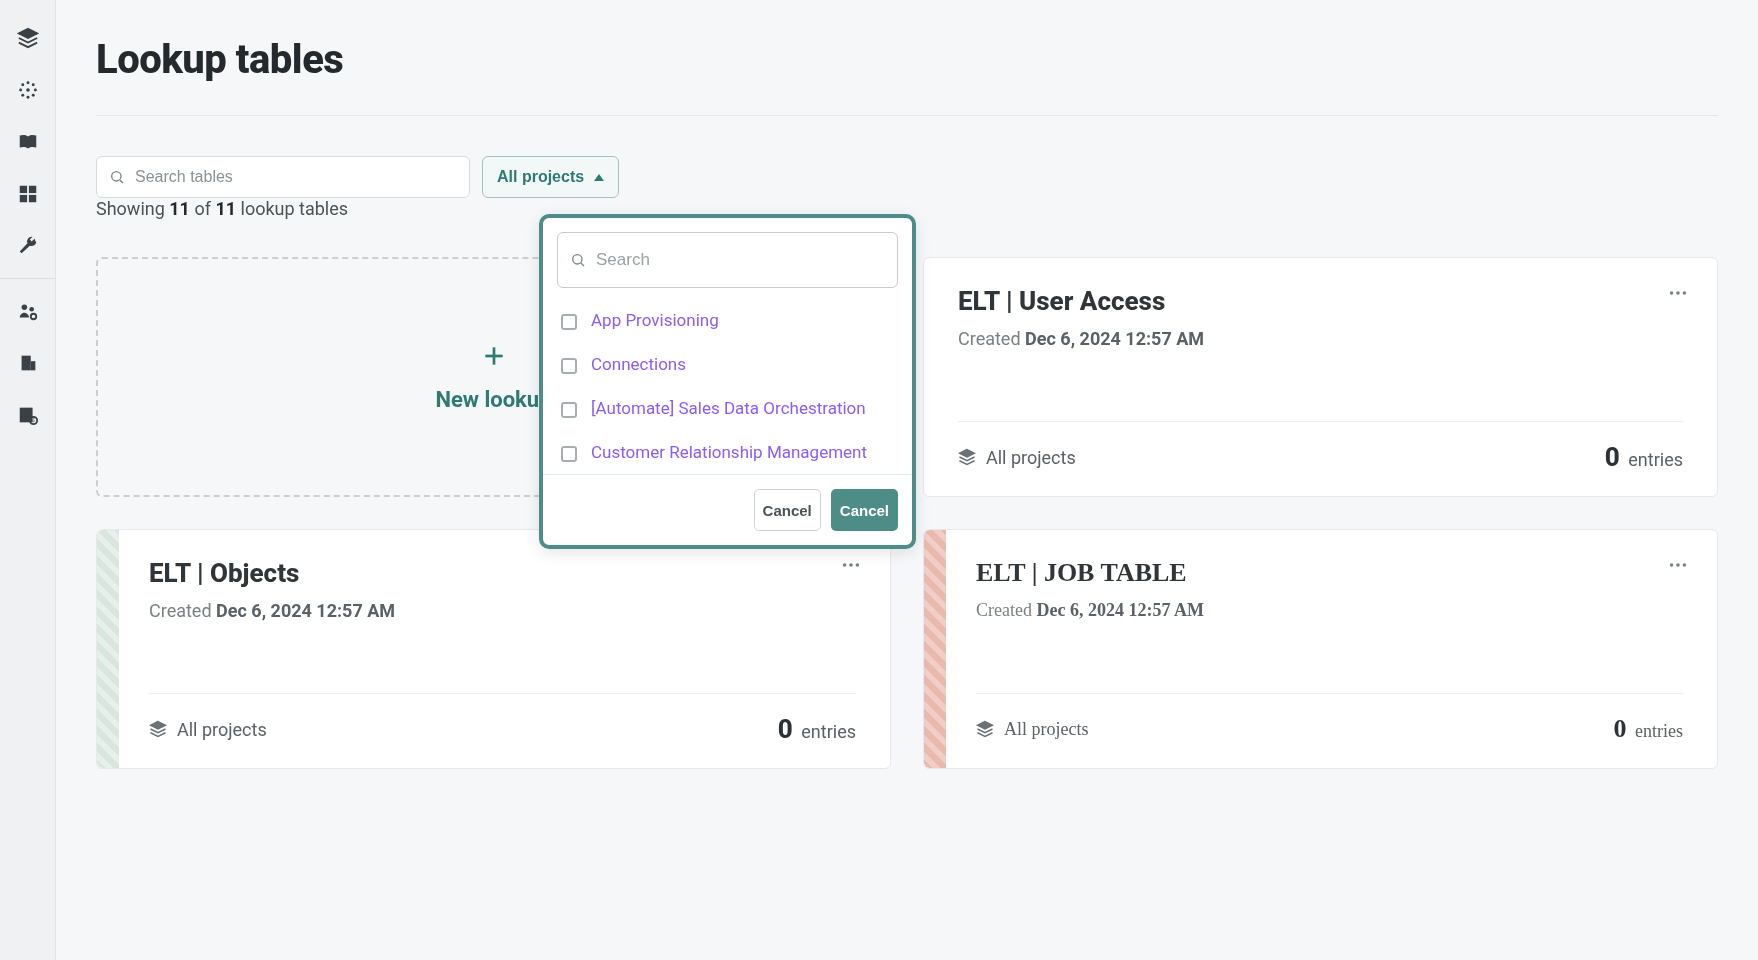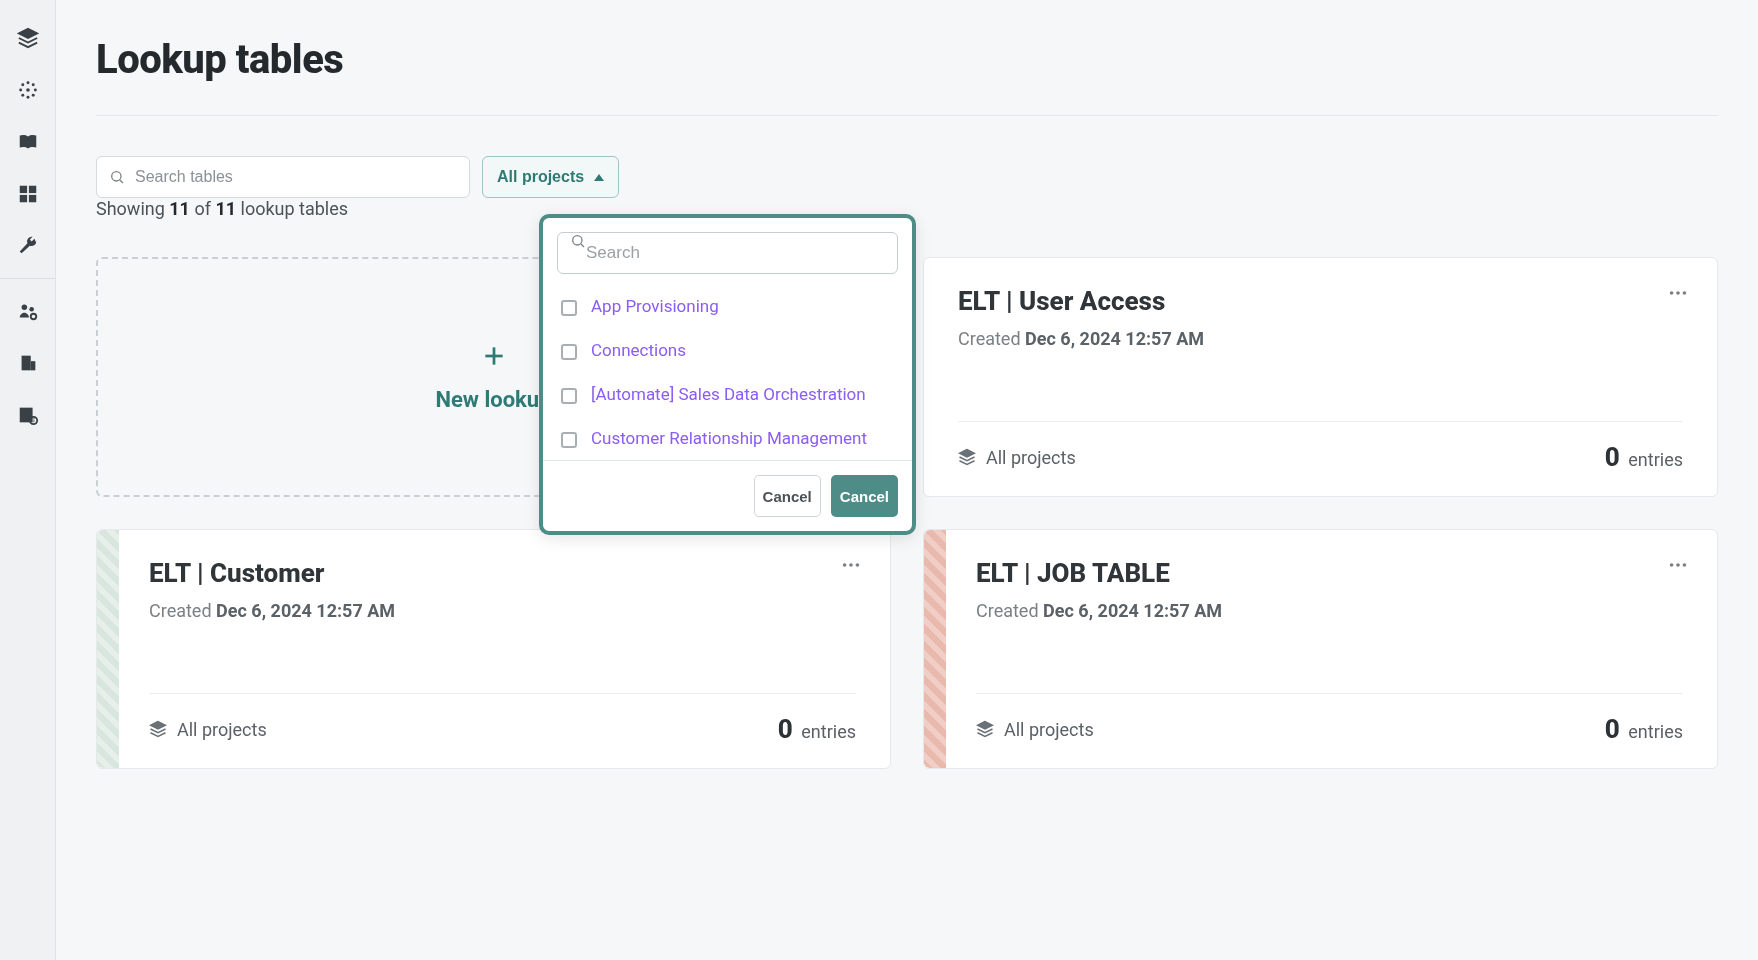--- a/index.html
+++ b/index.html
@@ -38,21 +38,21 @@
 .new-card { border: 2px dashed #c9cfd3; background: #f5f7f8; display: flex; flex-direction: column; align-items: center; justify-content: center; gap: 14px; border-radius: 6px; min-height: 240px; }
 .new-card .plus { color: #2f7a74; }
 .new-card .plus svg { width: 26px; height: 26px; }
 .new-card .label { font-size: 22px; font-weight: 700; color: #2f7a74; }
 .kebab { position: absolute; top: 24px; right: 28px; color: #7a8186; cursor: pointer; }
 .kebab svg { width: 22px; height: 22px; }
 
 
 .popover { position: absolute; top: 214px; left: 483px; width: 377px; background: #fff; border: 4px solid #4e8c87; border-radius: 10px; box-shadow: 0 4px 16px rgba(0,0,0,0.1); z-index: 50; }
 .popover-inner { padding: 14px 14px 0 14px; }
-.pop-search { position: relative; height: 42px; border: 1px solid #c6ccd0; border-radius: 6px; display: flex; padding: 0 12px; }
+.pop-search { position: relative; height: 56px; border: 1px solid #c6ccd0; border-radius: 6px; display: flex; align-items: center; padding: 0 12px; gap: 10px; }
 .pop-search svg { width: 16px; height: 16px; color: #7b8489; }
 .pop-search input { border: none; outline: none; flex: 1; font-size: 17px; background: transparent; }
 .pop-search input::placeholder { color: #9aa1a6; }
 .pop-list { margin-top: 10px; max-height: 240px; overflow: auto; }
 .pop-item { display: flex; align-items: flex-end; gap: 14px; padding: 12px 4px; font-size: 17px; color: #8b5cf6; cursor: pointer; }
 .pop-item .cb { width: 16px; height: 16px; border: 2px solid #a7afb4; border-radius: 3px; flex-shrink: 0; }
 .popover-footer { border-top: 1px solid #dfe9e8; padding: 14px; display: flex; justify-content: flex-end; gap: 10px; }
 .btn { height: 42px; padding: 0 8px; border-radius: 5px; font-size: 15px; font-weight: 600; cursor: pointer; border: 1px solid transparent; }
 .btn-cancel { background: #fff; border: 1px solid #cfd4d8; color: #4b5258; }
 .btn-apply { background: #4e8c87; color: #fff; }
@@ -180,38 +180,38 @@
         </div>
       </div>
 
       <div class="card" style="padding-left:52px;">
         <div class="accent green"></div>
         <span class="kebab"><svg viewBox="0 0 24 24" fill="currentColor">
               <circle cx="5" cy="12" r="2"></circle>
               <circle cx="12" cy="12" r="2"></circle>
               <circle cx="19" cy="12" r="2"></circle>
             </svg></span>
-        <div class="card-title">ELT | Customer</div>
+        <div class="card-title">ELT | Objects</div>
         <div class="card-sub"><span>Created </span><b>Dec 6, 2024 12:57 AM</b></div>
         <div style="flex:1"></div>
         <div class="card-hr"></div>
         <div class="card-footer">
           <div class="left">
             <svg viewBox="0 0 24 24" fill="none" stroke="currentColor" stroke-width="2">
                 <polygon points="12 2 2 7 12 12 22 7 12 2" fill="currentColor"></polygon>
                 <polyline points="2 12 12 17 22 12"></polyline>
                 <polyline points="2 17 12 22 22 17"></polyline>
               </svg>
             <span>All projects</span>
           </div>
           <div class="right"><b>0</b><span> entries</span></div>
         </div>
       </div>
 
-      <div class="card" style="padding-left:52px;">
+      <div class="card" style="padding-left:52px;font-family:Liberation Serif, serif;">
         <div class="accent coral"></div>
         <span class="kebab"><svg viewBox="0 0 24 24" fill="currentColor">
               <circle cx="5" cy="12" r="2"></circle>
               <circle cx="12" cy="12" r="2"></circle>
               <circle cx="19" cy="12" r="2"></circle>
             </svg></span>
         <div class="card-title">ELT | JOB TABLE</div>
         <div class="card-sub"><span>Created </span><b>Dec 6, 2024 12:57 AM</b></div>
         <div style="flex:1"></div>
         <div class="card-hr"></div>

